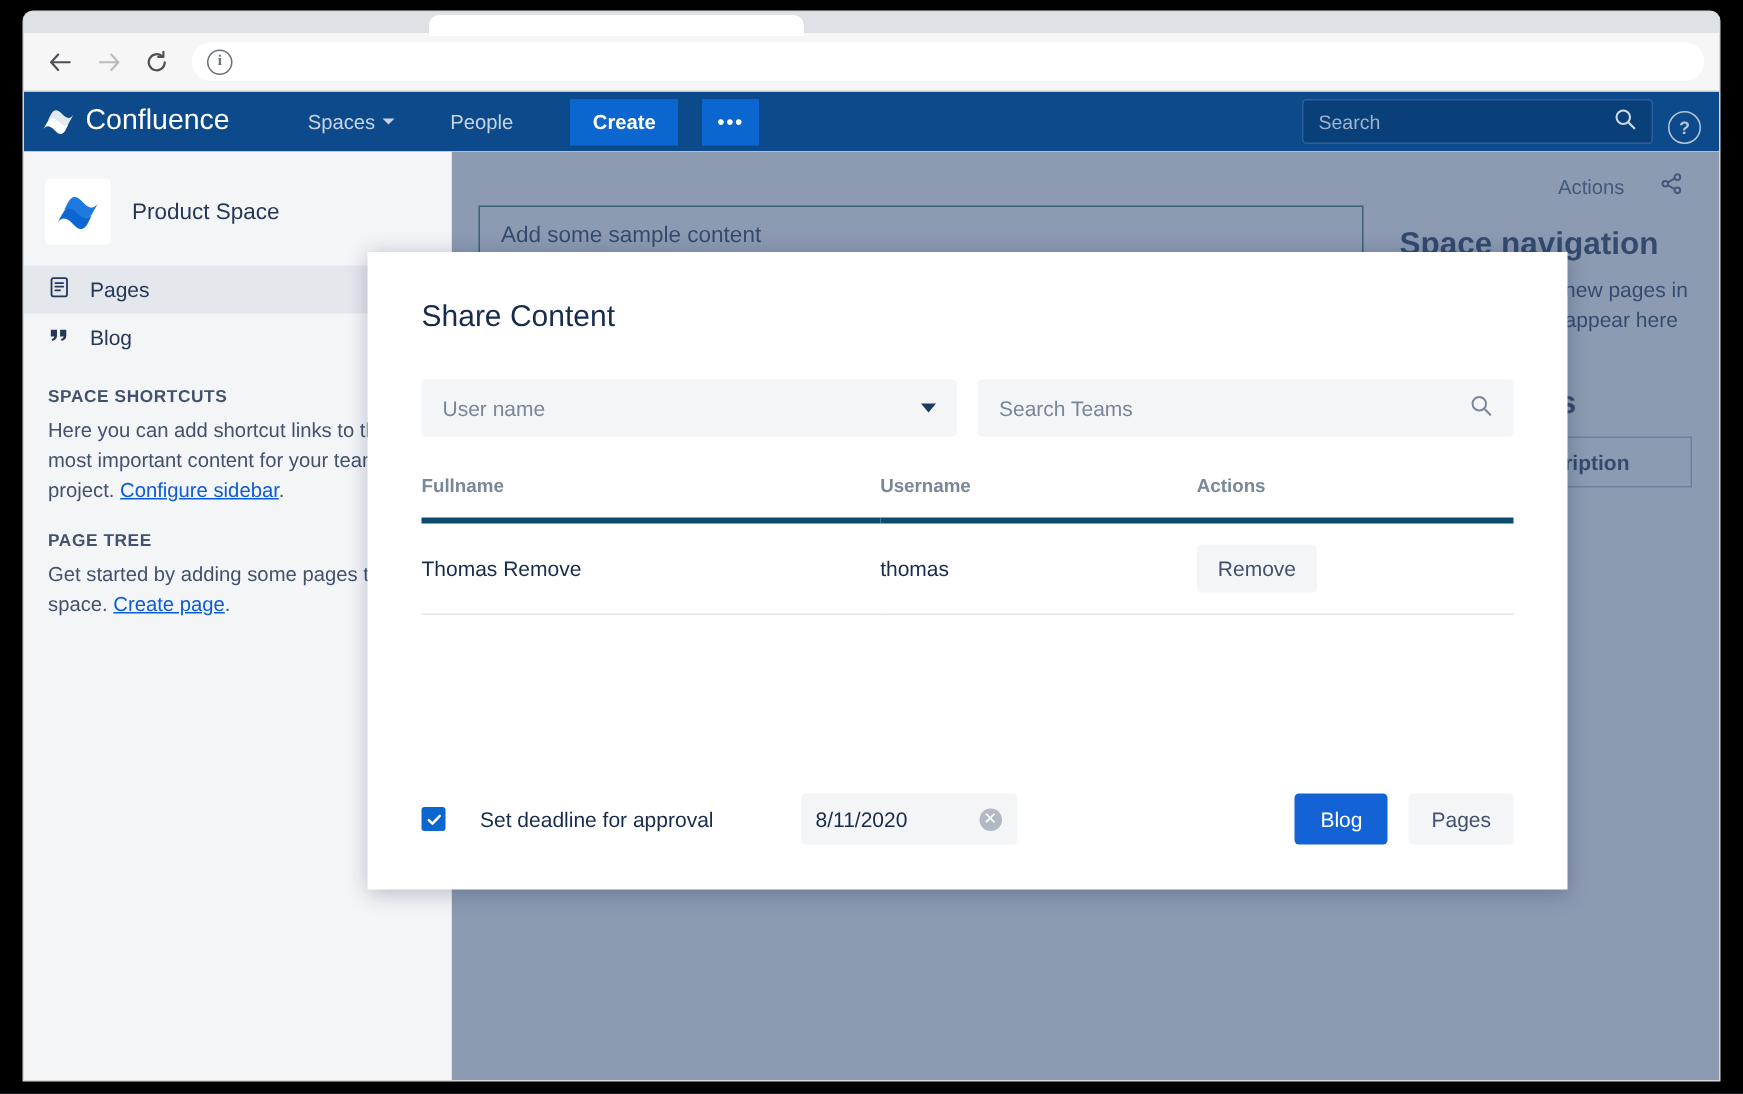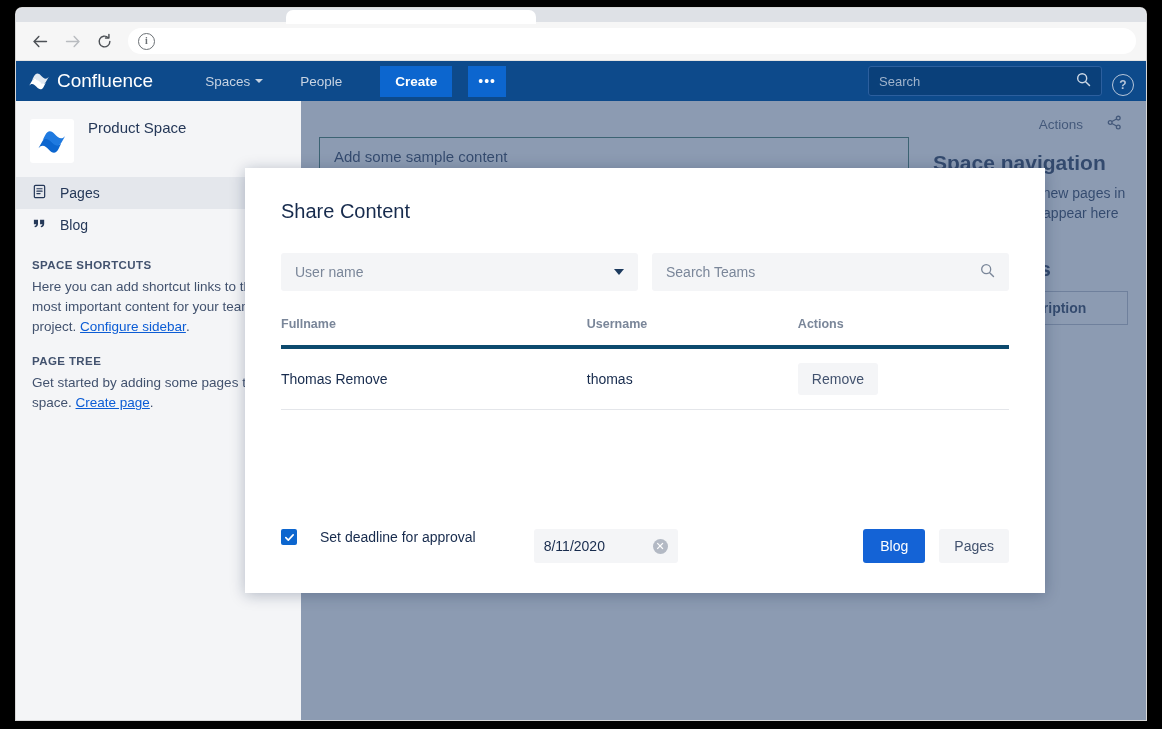--- a/index.html
+++ b/index.html
@@ -134,21 +134,21 @@
 
   .body-row { display: flex; height: 620px; }
 
   
   .sidebar {
     width: 285px;
     background: #f4f5f7;
     flex: 0 0 285px;
     position: relative;
   }
-  .space-head { display: flex; align-items: flex-start; gap: 14px; padding: 18px 14px 14px 14px; }
+  .space-head { display: flex; align-items: center; gap: 14px; padding: 18px 14px 14px 14px; }
   .space-av {
     width: 44px; height: 44px; background: #fff; border-radius: 3px;
     display: flex; align-items: center; justify-content: center;
   }
   .space-name { color: #253858; font-size: 15px; }
   .side-item {
     display: flex; align-items: center; gap: 13px;
     padding: 7px 16px; font-size: 14px; color: #253858;
   }
   .side-item.active { background: #e4e7ec; }
@@ -262,21 +262,21 @@
   .col-full { width: 42%; }
   .col-user { width: 29%; }
   .remove-btn {
     background: #f4f5f7; color: #42526e;
     border: none; border-radius: 3px;
     padding: 8px 14px; font-size: 14px;
     font-family: "Liberation Sans", sans-serif;
   }
 
   .modal-foot {
-    display: flex; 
+    display: flex; align-items: center;
     padding: 0 36px 30px 36px;
     gap: 14px;
   }
   .cb {
     width: 16px; height: 16px;
     background: #0c66cf;
     border-radius: 2px;
     display: flex; align-items: center; justify-content: center;
     flex: 0 0 16px;
   }

